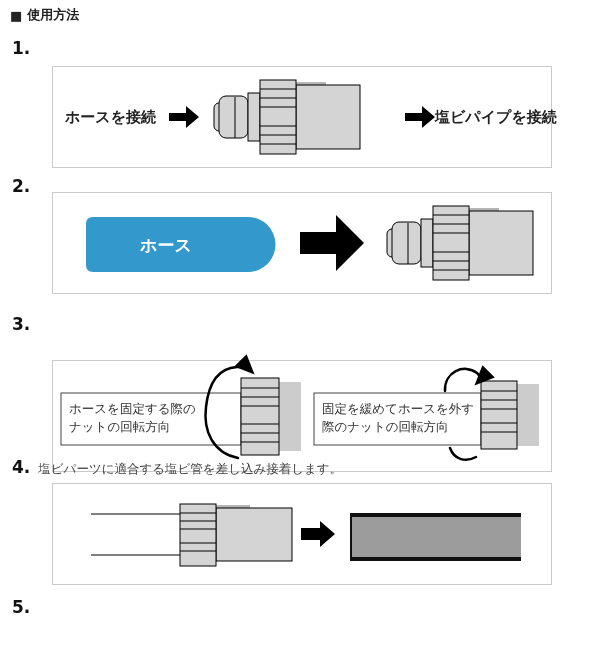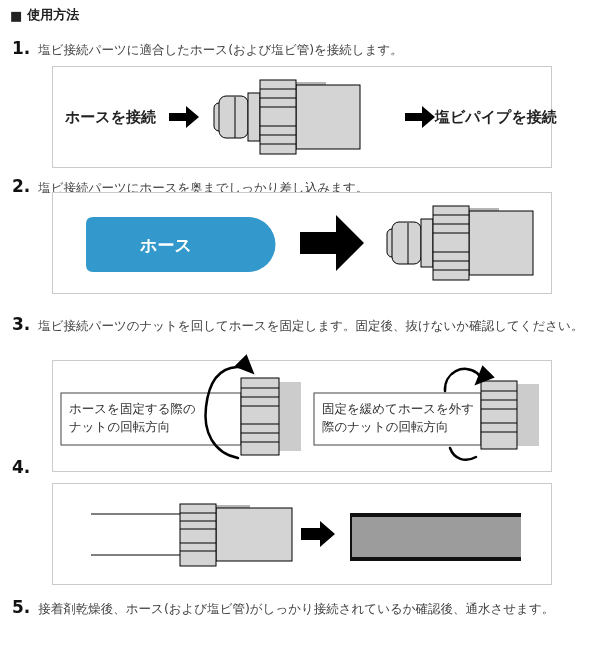--- a/index.html
+++ b/index.html
@@ -38,21 +38,20 @@
 
 <div class="page">
 
   <div class="doc-title">
     <span>■</span>
     <span>使用方法</span>
   </div>
 
   <div class="step" style="top:38px">
     <span class="num">1.</span>
-    <span class="txt">塩ビ接続パーツに適合したホース(および塩ビ管)を接続します。</span>
   </div>
   <div class="fig" style="top:66px;height:100px">
     <svg width="498" height="100" viewBox="0 0 498 100">
       <text class="biglabel" x="12" y="55">ホースを接続</text>
       <polygon class="arrow" transform="translate(116,39)" points="0,7 17,7 17,0 30,11 17,22 17,15 0,15"></polygon>
       <g transform="translate(160,10)">
         <rect class="pg" x="1" y="26" width="10" height="28" rx="5"></rect>
         <rect class="pg" x="6" y="19" width="29" height="42" rx="7"></rect>
         <line class="ln" x1="22" y1="20" x2="22" y2="61"></line>
         <rect class="pg" x="35" y="16" width="12" height="48"></rect>
@@ -68,21 +67,20 @@
             <line x1="47" y1="67" x2="83" y2="67"></line>
         </g>
       </g>
       <polygon class="arrow" transform="translate(352,39)" points="0,7 17,7 17,0 30,11 17,22 17,15 0,15"></polygon>
       <text class="biglabel" x="382" y="55">塩ビパイプを接続</text>
     </svg>
   </div>
 
   <div class="step" style="top:176px">
     <span class="num">2.</span>
-    <span class="txt">塩ビ接続パーツにホースを奥までしっかり差し込みます。</span>
   </div>
   <div class="fig" style="top:192px;height:100px">
     <svg width="498" height="100" viewBox="0 0 498 100">
       <path d="M40,24 H195 A27.5,27.5 0 0 1 195,79 H40 Q33,79 33,72 V31 Q33,24 40,24 Z" fill="#3399cc"></path>
       <text class="hose-label" x="113" y="58">ホース</text>
       <polygon class="arrow" transform="translate(247,22)" points="0,17 36,17 36,0 64,28 36,56 36,39 0,39"></polygon>
       <g transform="translate(333,10)">
         <rect class="pg" x="1" y="26" width="10" height="28" rx="5"></rect>
         <rect class="pg" x="6" y="19" width="29" height="42" rx="7"></rect>
         <line class="ln" x1="22" y1="20" x2="22" y2="61"></line>
@@ -97,21 +95,20 @@
             <line x1="47" y1="49" x2="83" y2="49"></line>
           <line x1="47" y1="58" x2="83" y2="58"></line>
             <line x1="47" y1="67" x2="83" y2="67"></line>
         </g>
       </g>
     </svg>
   </div>
 
   <div class="step" style="top:314px">
     <span class="num">3.</span>
-    <span class="txt">塩ビ接続パーツのナットを回してホースを固定します。固定後、抜けないか確認してください。</span>
   </div>
   <div class="fig" style="top:360px;height:110px">
     <svg width="498" height="110" viewBox="0 0 498 110">
       <defs>
         <marker id="ah" markerWidth="9" markerHeight="8" refX="6" refY="3.5" orient="auto" markerUnits="strokeWidth">
           <path d="M0,0 L8,3.5 L0,7 Z" fill="#000"></path>
         </marker>
       </defs>
 
       <g>
@@ -145,20 +142,21 @@
           <line x1="428" y1="71" x2="464" y2="71"></line>
         </g>
         <path class="rot" marker-end="url(#ah)" d="M392,30 C391,11 411,2 424,12 C427.5,15 428,18 425,21"></path>
         <path class="rot" d="M397,87 C401,98 412,102 423,96"></path>
       </g>
     </svg>
   </div>
 
   <div class="step" style="top:457px">
     <span class="num">4.</span>
+    <span class="txt">塩ビパーツに適合する塩ビ管を差し込み接着します。</span>
   </div>
   <div class="fig" style="top:483px;height:100px">
     <svg width="498" height="100" viewBox="0 0 498 100">
       <g>
         <line class="ln" x1="38" y1="30" x2="127" y2="30"></line>
         <line class="ln" x1="38" y1="71" x2="127" y2="71"></line>
       </g>
       <g>
         <rect class="tab" x="163" y="21" width="34" height="4"></rect>
         <rect class="pg" x="163" y="24" width="76" height="53"></rect>
@@ -176,16 +174,15 @@
         <rect x="298" y="31" width="170" height="44" fill="#9c9c9c"></rect>
         <rect class="pipe-bar" x="298" y="29" width="170" height="4"></rect>
         <rect class="pipe-bar" x="298" y="73" width="170" height="4"></rect>
         <rect class="pipe-bar" x="297" y="29" width="2" height="48"></rect>
       </g>
     </svg>
   </div>
 
   <div class="step" style="top:597px">
     <span class="num">5.</span>
-    <span class="txt">接着剤乾燥後、ホース(および塩ビ管)がしっかり接続されているか確認後、通水させます。</span>
   </div>
 
 </div>
 
 </body></html>

